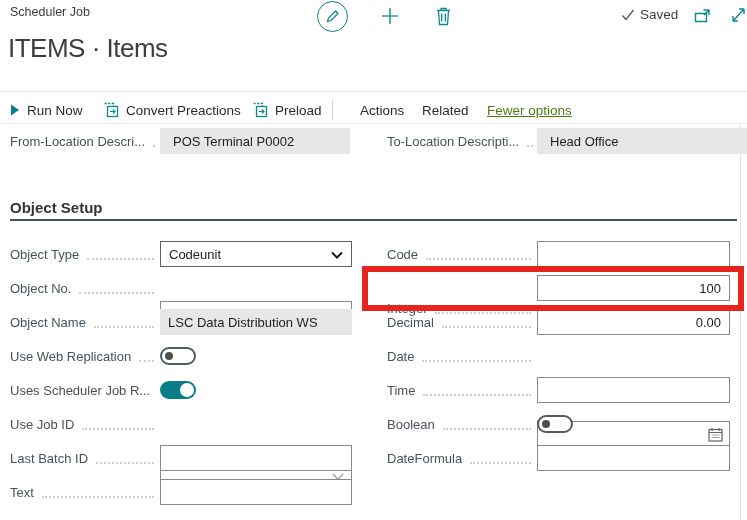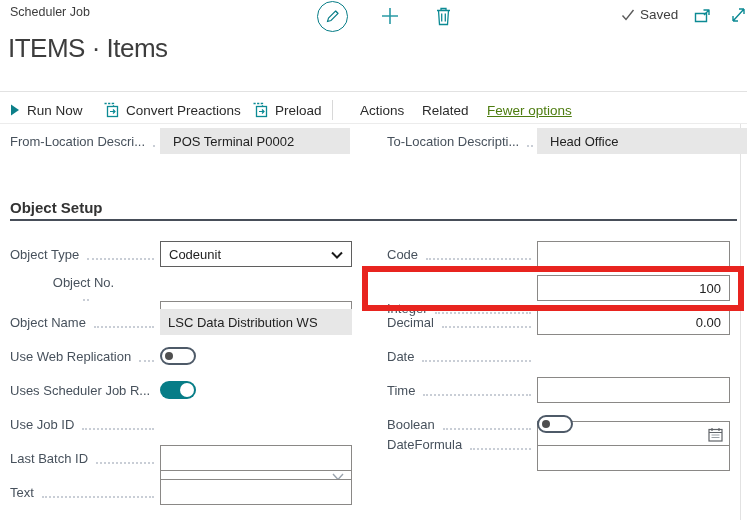--- a/index.html
+++ b/index.html
@@ -186,21 +186,21 @@
 </div>
 <div class="abs box l selectbox" style="top:241px;">
   <span>Codeunit</span>
   <span class="chev">
     <svg width="12" height="8" viewBox="0 0 12 8">
         <path d="M1 1.5 L6 6.5 L11 1.5" fill="none" stroke="#1a1a1a" stroke-width="2"></path>
       </svg>
   </span>
 </div>
 
-<div class="abs flabel l" style="top:275px;flex-direction:column;">
+<div class="abs flabel l" style="top:275px;">
   <span>Object No.</span>
     <span class="leader"></span>
 </div>
 <div class="abs box l combo num" style="top:275px;">
   <span>99008923</span>
   <span class="chev">
     <svg width="12" height="8" viewBox="0 0 12 8">
         <path d="M1 1 L6 6.5 L11 1" fill="none" stroke="#9aa3ad" stroke-width="1.4"></path>
       </svg>
   </span>
@@ -306,21 +306,21 @@
 </div>
 
 <div class="abs flabel r" style="top:411px;">
   <span>Boolean</span>
     <span class="leader"></span>
 </div>
 <div class="toggle off" style="left:537px;top:415px;">
     <span class="knob"></span>
   </div>
 
-<div class="abs flabel r" style="top:431px;">
+<div class="abs flabel r" style="top:445px;">
   <span>DateFormula</span>
     <span class="leader"></span>
 </div>
 <div class="abs box r" style="top:445px;">
   <span></span>
 </div>
 
 <div class="abs red-box"></div>
 
 </body></html>

